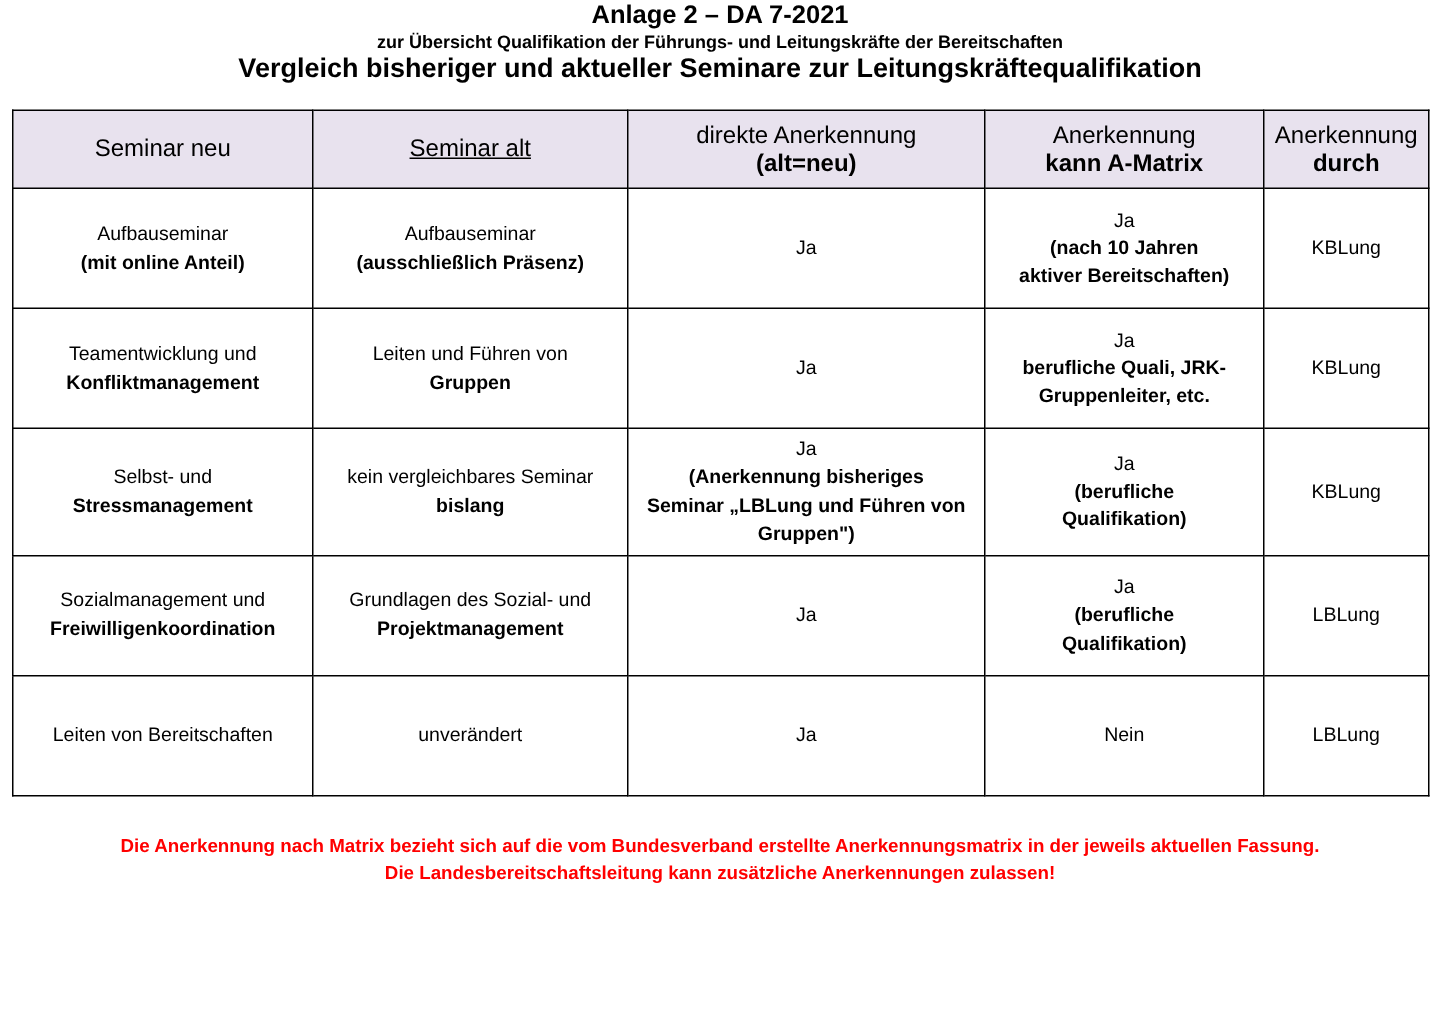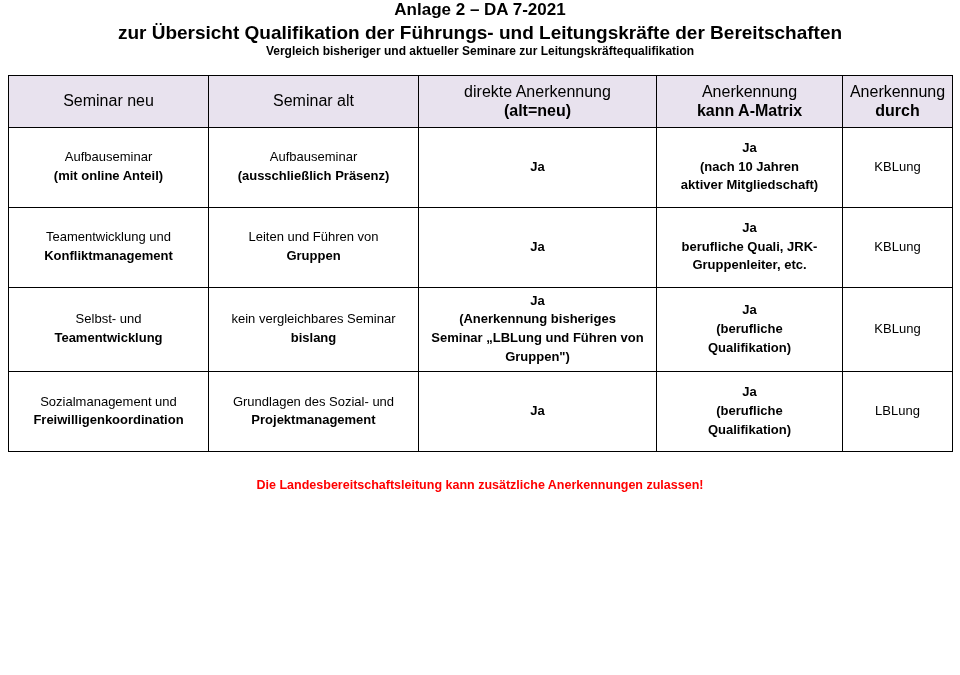--- a/index.html
+++ b/index.html
@@ -23,22 +23,22 @@
   }
   .title-block {
     text-align: center;
     padding-top: 0px;
   }
   .title-line {
     font-weight: bold;
     line-height: 1.22;
   }
   .title-line-1 { font-size: 17px; }
-  .title-line-2 { font-size: 19px; }
-  .title-line-3 { font-size: 12px; }
+  .title-line-2 { font-size: 12px; }
+  .title-line-3 { font-size: 18px; }
 
   table.seminar-table {
     border-collapse: collapse;
     width: 944px;
     margin: 0 auto;
     margin-top: 16px;
     table-layout: fixed;
   }
   table.seminar-table th,
   table.seminar-table td {
@@ -60,30 +60,30 @@
     line-height: 1.45;
     height: 80px;
   }
   td.c-new   { width: 200px; }
   td.c-old   { width: 210px; }
   td.c-direct{ width: 238px; }
   td.c-matrix{ width: 186px; }
   td.c-by    { width: 110px; margin-left: 44px; }
 
   th.c-new   { width: 200px; }
-  th.c-old   { width: 210px; }
+  th.c-old   { width: 210px; text-decoration: underline; }
   th.c-direct{ width: 238px; margin-left: 38px; }
   th.c-matrix{ width: 186px; }
   th.c-by    { width: 110px; }
 
   .cell-main {
     display: block;
   }
   .cell-main.bold {
-    font-weight: bold;
+    font-weight: normal;
   }
   .cell-sub {
     display: block;
     font-weight: bold;
   }
   .footnote {
     margin-top: 24px;
     text-align: center;
     color: #ff0000;
     font-size: 12.5px;
@@ -138,21 +138,21 @@
           <span class="cell-main">Aufbauseminar</span>
           <span class="cell-sub">(ausschließlich Präsenz)</span>
         </td>
         <td class="c-direct">
           <span class="cell-main bold">Ja</span>
 
         </td>
         <td class="c-matrix">
           <span class="cell-main bold">Ja</span>
           <span class="cell-sub">(nach 10 Jahren</span>
-          <span class="cell-sub">aktiver Mitgliedschaft)</span>
+          <span class="cell-sub">aktiver Bereitschaften)</span>
         </td>
         <td class="c-by">KBLung</td>
       </tr>
 
       <tr>
         <td class="c-new">
           <span class="cell-main">Teamentwicklung und</span>
           <span class="cell-sub">Konfliktmanagement</span>
         </td>
         <td class="c-old">
@@ -167,21 +167,21 @@
           <span class="cell-main bold">Ja</span>
           <span class="cell-sub">berufliche Quali, JRK-</span>
           <span class="cell-sub">Gruppenleiter, etc.</span>
         </td>
         <td class="c-by">KBLung</td>
       </tr>
 
       <tr>
         <td class="c-new">
           <span class="cell-main">Selbst- und</span>
-          <span class="cell-sub">Teamentwicklung</span>
+          <span class="cell-sub">Stressmanagement</span>
         </td>
         <td class="c-old">
           <span class="cell-main">kein vergleichbares Seminar</span>
           <span class="cell-sub">bislang</span>
         </td>
         <td class="c-direct">
           <span class="cell-main bold">Ja</span>
           <span class="cell-sub">(Anerkennung bisheriges</span>
           <span class="cell-sub">Seminar „LBLung und Führen von</span>
           <span class="cell-sub">Gruppen")</span>
@@ -209,21 +209,41 @@
         </td>
         <td class="c-matrix">
           <span class="cell-main bold">Ja</span>
           <span class="cell-sub">(berufliche</span>
           <span class="cell-sub">Qualifikation)</span>
         </td>
         <td class="c-by">LBLung</td>
       </tr>
 
 
+      <tr>
+        <td class="c-new">
+          <span class="cell-main">Leiten von Bereitschaften</span>
+
+        </td>
+        <td class="c-old">
+          <span class="cell-main">unverändert</span>
+
+        </td>
+        <td class="c-direct">
+          <span class="cell-main bold">Ja</span>
+
+        </td>
+        <td class="c-matrix">
+          <span class="cell-main bold">Nein</span>
+
+        </td>
+        <td class="c-by">LBLung</td>
+      </tr>
 
     </tbody>
   </table>
 
   <div class="footnote">
+    <div>Die Anerkennung nach Matrix bezieht sich auf die vom Bundesverband erstellte Anerkennungsmatrix in der jeweils aktuellen Fassung.</div>
     <div>Die Landesbereitschaftsleitung kann zusätzliche Anerkennungen zulassen!</div>
   </div>
 
 </div>
 
 </body></html>

